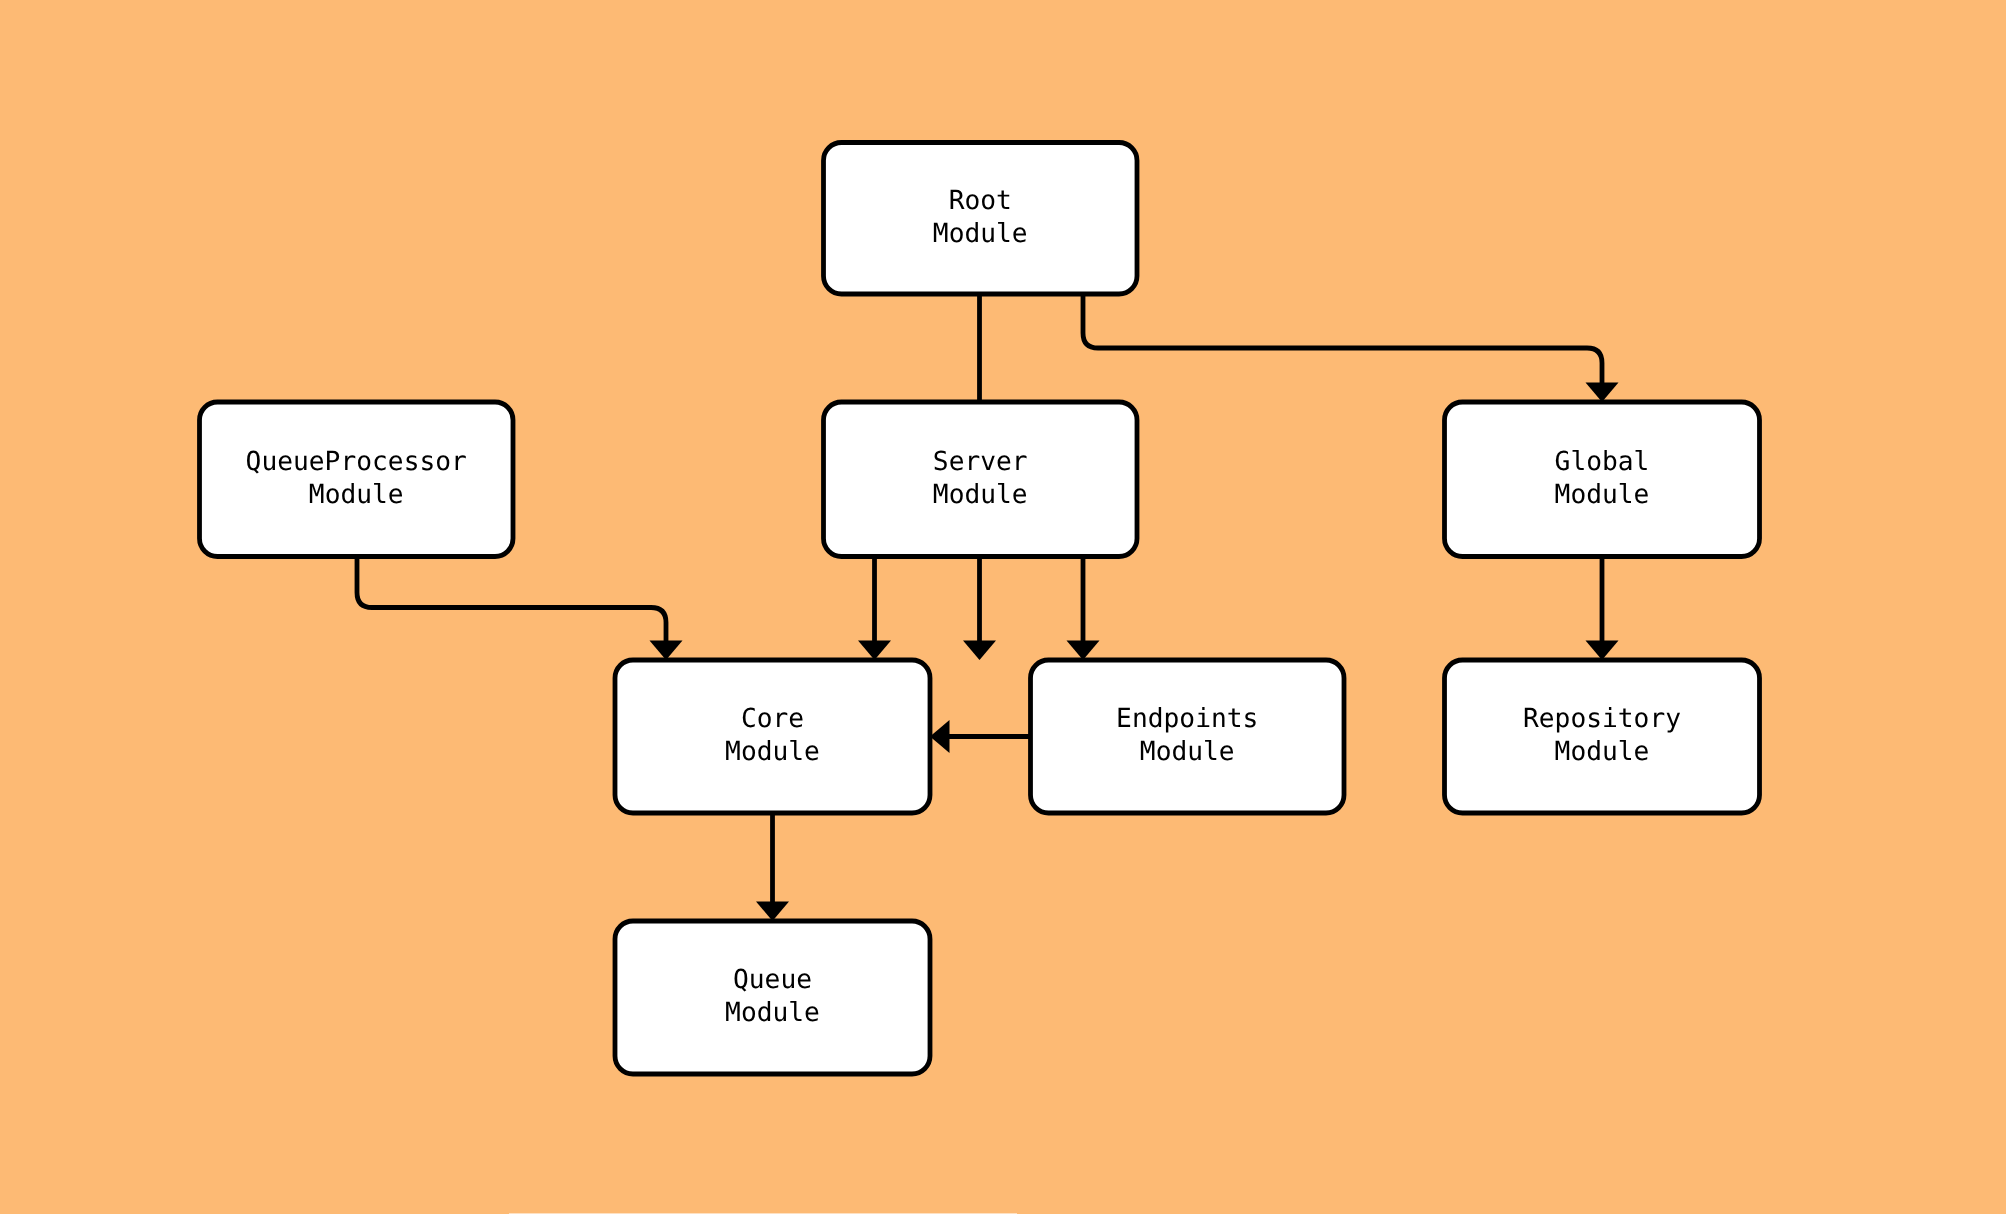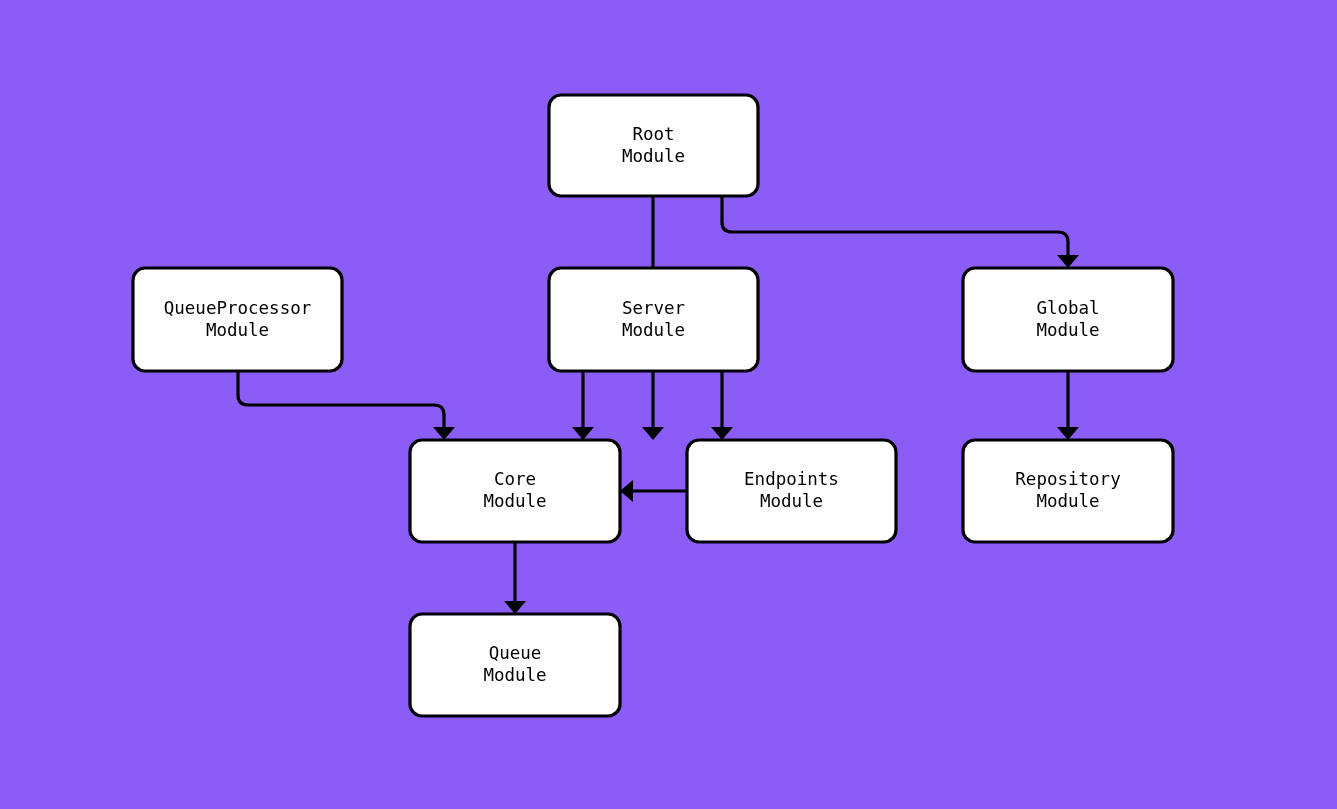--- a/index.html
+++ b/index.html
@@ -11,21 +11,21 @@
   body {
     width: 1337px;
     height: 809px;
     font-family: "DejaVu Sans Mono", "Liberation Mono", monospace;
     overflow: hidden;
   }
   #diagram-canvas {
     position: relative;
     width: 1337px;
     height: 809px;
-    background: #8b5cf6;
+    background: #fdba74;
   }
   svg.diagram-svg {
     position: absolute;
     top: 0;
     left: 0;
     width: 1337px;
     height: 809px;
     display: block;
   }
   .node-rect {

